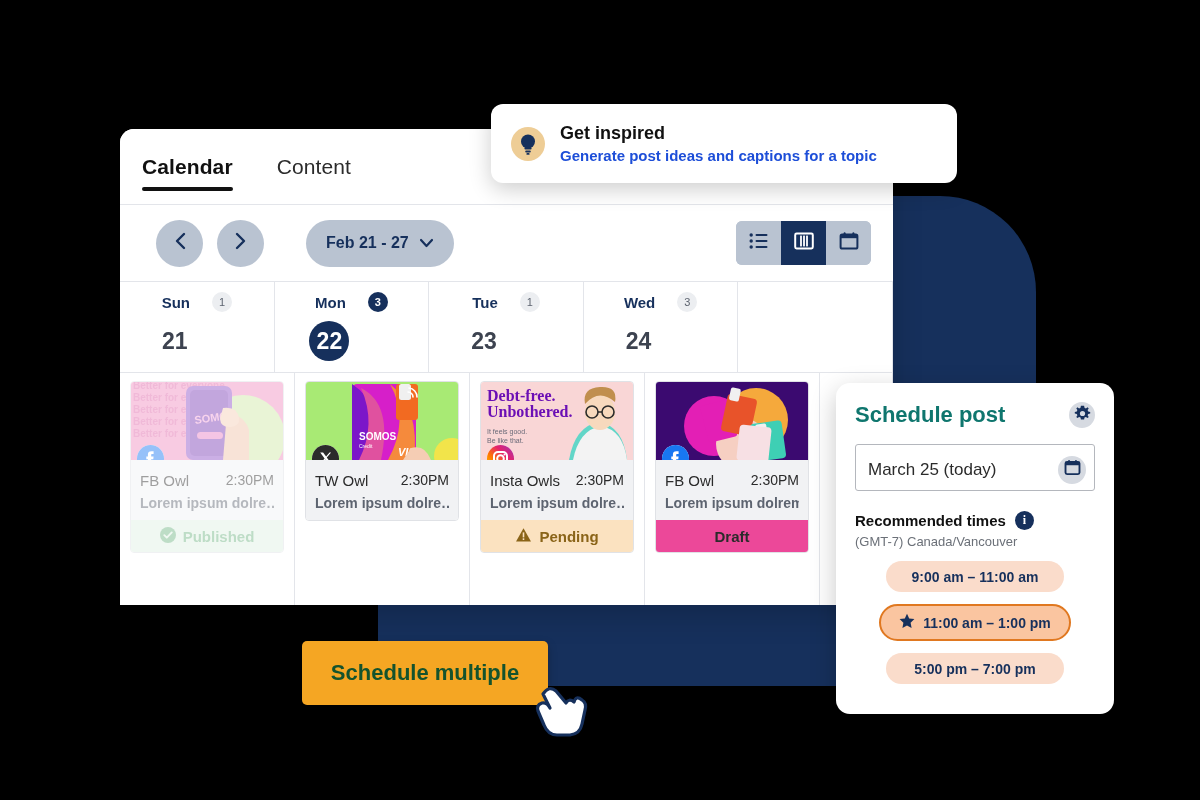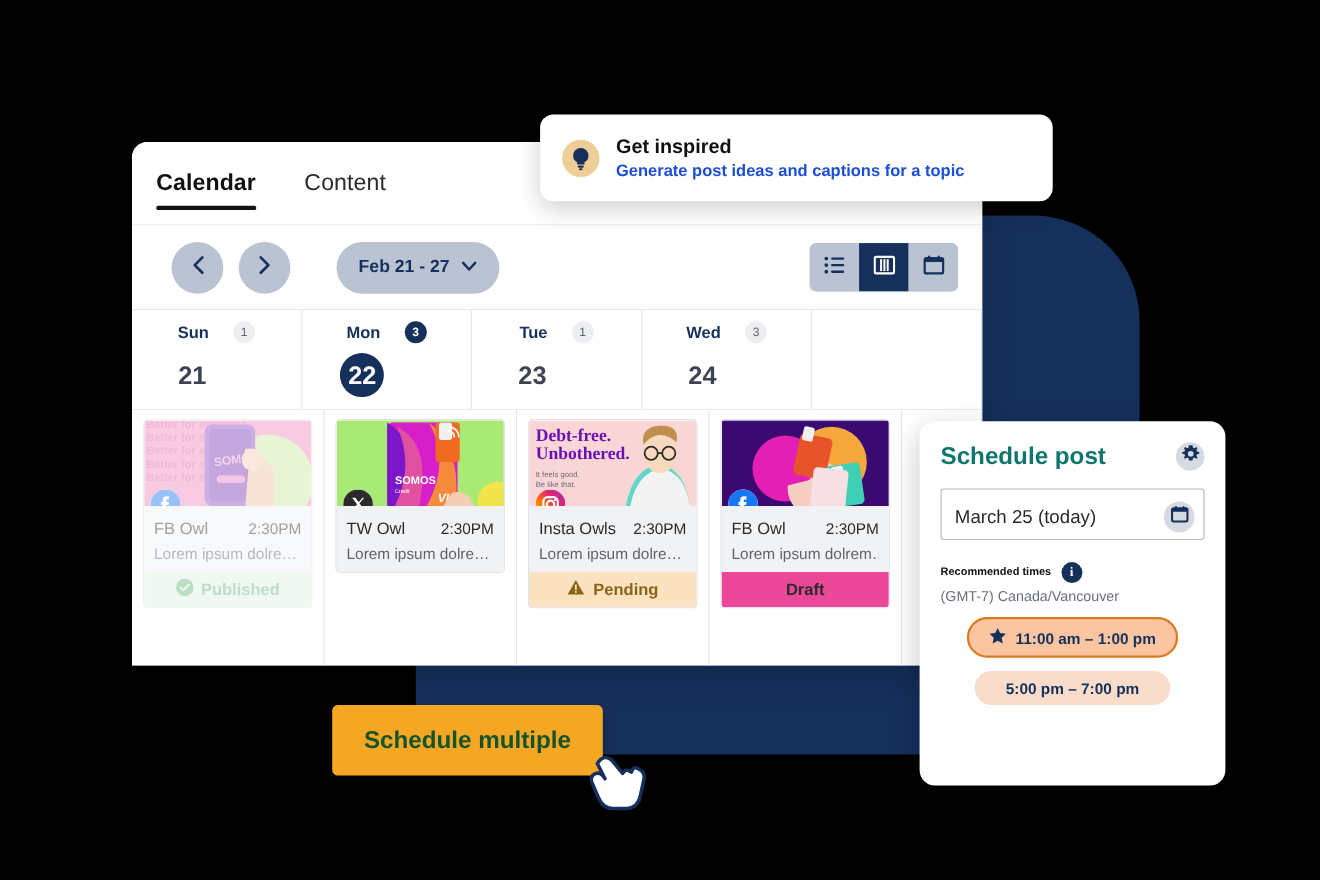--- a/index.html
+++ b/index.html
@@ -214,21 +214,21 @@
   }
   .card-body {
     background: #f1f2f4;
     padding: 12px 9px 9px 9px;
   }
   .cb-row {
     display: flex; justify-content: space-between; align-items: flex-start;
   }
   .cb-name { font-size: 15px; color: #2b2b2b; }
   .cb-time { font-size: 14px; color: #2b2b2b; }
-  .cb-text { font-size: 14px; color: #5d6470; margin-top: 6px; white-space: nowrap; overflow: hidden; }
+  .cb-text { font-size: 14px; color: #5d6470; margin-top: 6px; white-space: nowrap; overflow: hidden; font-weight: bold; }
   .status-bar {
     height: 32px;
     display: flex; align-items: center; justify-content: center;
     gap: 7px;
     font-size: 15px;
     font-weight: bold;
   }
   .status-published { background: #dff0e3; color: #6fb483; }
   .status-pending  { background: #fbe2c0; color: #8a6418; }
   .status-draft    { background: #ec4899; color: #2b2b2b; }
@@ -288,21 +288,21 @@
     justify-content: space-between;
     cursor: pointer;
   }
   #date-value { font-size: 17px; color: #2b2b2b; }
   #cal-btn {
     width: 28px; height: 28px; border-radius: 50%;
     background: #d6dae1;
     display: flex; align-items: center; justify-content: center;
   }
   #rec-row { margin-top: 20px; display: flex; align-items: center; gap: 9px; }
-  #rec-title { font-size: 10px; font-weight: bold; color: #111; }
+  #rec-title { font-size: 15px; font-weight: bold; color: #111; }
   #info-btn {
     width: 19px; height: 19px; border-radius: 50%;
     background: #16305c; color: #fff;
     font-size: 12px; font-weight: bold;
     display: flex; align-items: center; justify-content: center;
     font-family: "Liberation Serif", serif;
     cursor: pointer;
   }
   #tz { font-size: 13px; color: #6b7078; margin-top: 4px; }
   .time-slot {
@@ -670,20 +670,23 @@
       </span>
     </span>
   </div>
 
   <div id="rec-row">
     <span id="rec-title">Recommended times</span>
     <span id="info-btn">i</span>
   </div>
   <div id="tz">(GMT-7) Canada/Vancouver</div>
 
+  <div class="time-slot">
+    <span>9:00 am – 11:00 am</span>
+  </div>
   <div class="time-slot selected">
     <span>
       <svg width="16" height="16" viewBox="0 0 16 16">
           <path d="M8 .8 L10.2 5.5 L15.4 6.1 L11.6 9.7 L12.6 14.9 L8 12.4 L3.4 14.9 L4.4 9.7 L.6 6.1 L5.8 5.5 Z" fill="#16305c"></path>
         </svg>
     </span>
     <span>11:00 am – 1:00 pm</span>
   </div>
   <div class="time-slot">
     <span>5:00 pm – 7:00 pm</span>

